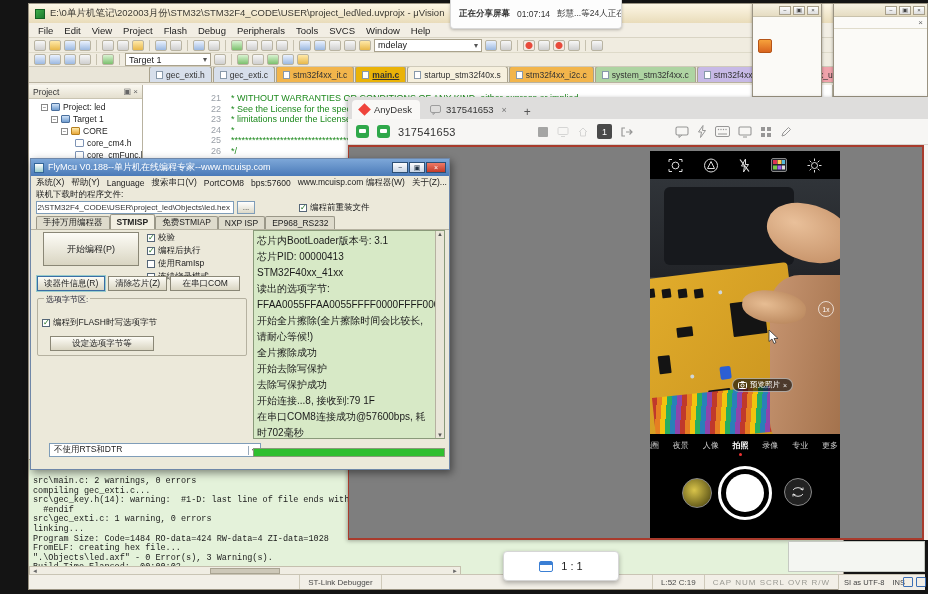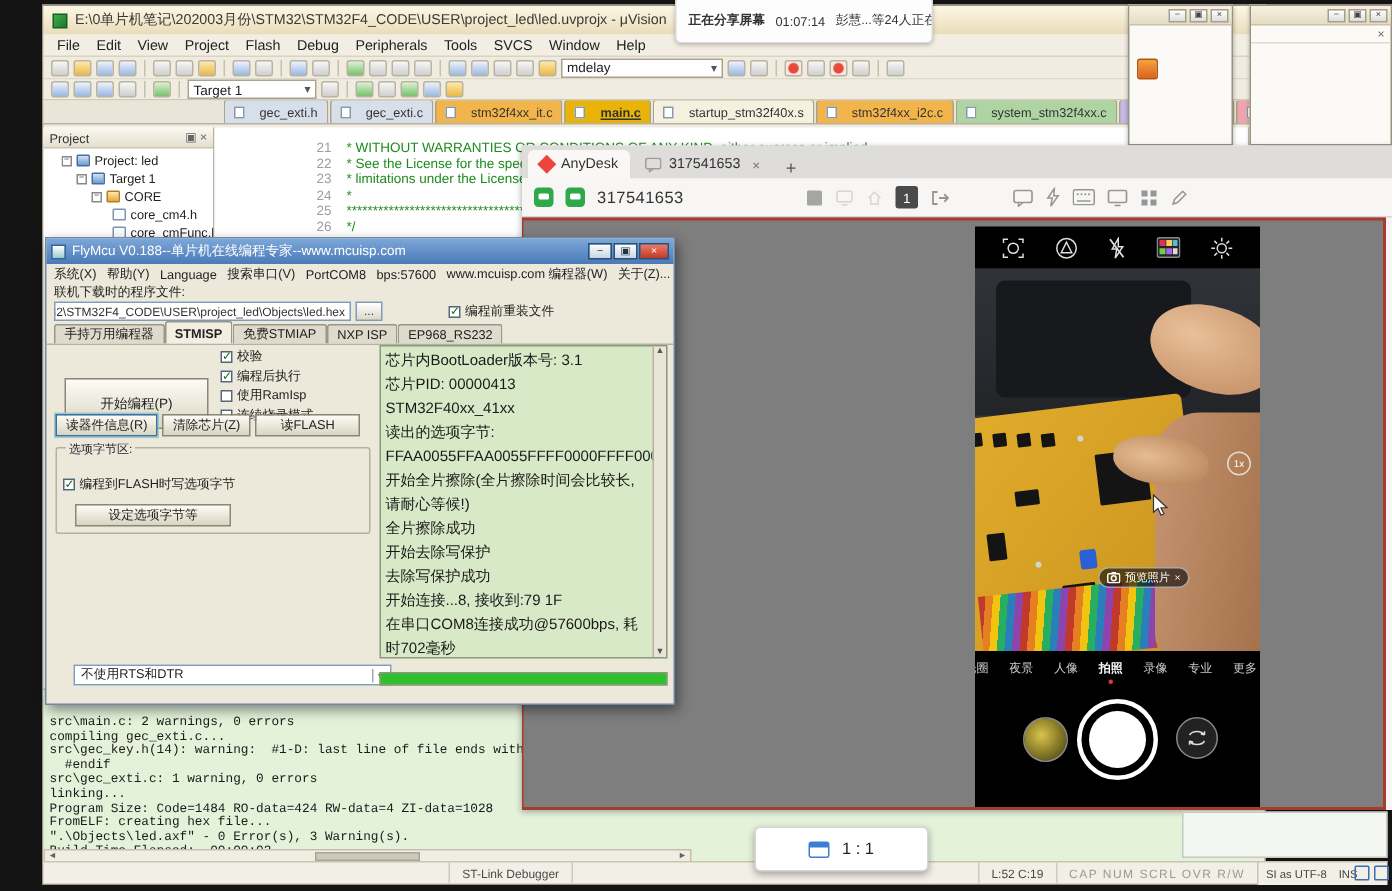--- a/index.html
+++ b/index.html
@@ -23,21 +23,21 @@
 .ti-r{background:radial-gradient(circle at 50% 50%,#e84a3a 0 3px,#f4e9e2 4px)}
 .ti-k{background:linear-gradient(#f7f7f7,#cfcfcf)}
 .tsep{width:1px;height:11px;background:#c6c1af;margin:0 2px;flex:0 0 auto}
 .combo{height:13px;background:#fff;border:1px solid #a9a28d;display:flex;align-items:center;font-size:9px;color:#222;padding:0 3px;position:relative}
 .combo::after{content:"▾";font-size:8px;color:#555;margin-left:auto;padding-left:4px}
 .combo.find{width:108px}
 .combo.target{width:86px}
 
 
 .uv-tabs{height:16px;display:flex;align-items:flex-end;padding:0 2px 0 120px;background:#e9e5d8;border-bottom:1px solid #b8b2a0;overflow:hidden}
-.etab{height:16px;display:flex;align-items:center;gap:10px;font-size:8.5px;color:#333;padding:0 6px;border:1px solid #a9a28d;border-bottom:none;border-radius:3px 3px 0 0;margin-right:1px;white-space:nowrap}
+.etab{height:16px;display:flex;align-items:center;gap:3px;font-size:8.5px;color:#333;padding:0 6px;border:1px solid #a9a28d;border-bottom:none;border-radius:3px 3px 0 0;margin-right:1px;white-space:nowrap}
 .etab .fico{width:7px;height:8px;background:#fff;border:1px solid #8899aa;flex:0 0 auto}
 .t-blue{background:#d7dfeb}.t-orange{background:#f2b54b}.t-green{background:#aed4a2}.t-purple{background:#c7b9e6}.t-pink{background:#f0a3ab}.t-cream{background:#f6f0de}
 .t-active{background:#eab308;font-weight:bold;text-decoration:underline}
 
 
 .uv-proj{left:0;top:81px;width:114px;height:380px;background:#fff;border-right:1px solid #b8b2a0;position:absolute;font-size:8.5px;color:#222}
 .uv-proj-h{height:14px;background:linear-gradient(#faf8f0,#e4dfcf);border-bottom:1px solid #c9c4b2;display:flex;align-items:center;padding:0 4px;font-size:8.5px;color:#333}
 .uv-proj-h .pin{margin-left:auto;font-size:8px;color:#666}
 .trow{display:flex;align-items:center;gap:3px;height:12px;white-space:nowrap;overflow:hidden}
 .texp{width:7px;height:7px;border:1px solid #888;background:#fff;font-size:6px;line-height:5px;text-align:center;color:#333;flex:0 0 auto}
@@ -135,21 +135,21 @@
 .fm-pathrow{height:15px;display:flex;align-items:center;gap:3px;padding:0 5px}
 .fm-path{width:198px;height:13px;background:#fff;border:1px solid #7f9db9;font-size:8px;color:#333;padding:0 3px;white-space:nowrap;overflow:hidden;direction:rtl}
 .fm-browse{width:18px;height:13px;border:1px solid #7f9db9;background:linear-gradient(#fff,#dcd9c8);font-size:8px;line-height:11px;text-align:center;color:#333}
 .cbrow{display:flex;align-items:center;gap:3px;font-size:8.5px;color:#222;white-space:nowrap}
 .cb{width:8px;height:8px;border:1px solid #567;background:#fff;flex:0 0 auto;position:relative}
 .cb.on::after{content:"✓";position:absolute;left:0px;top:-2px;font-size:8px;color:#1a6e1a}
 .fm-tabs{height:15px;display:flex;align-items:flex-end;padding:0 5px;border-bottom:1px solid #b5b1a0}
 .fm-tab{height:13px;font-size:8.5px;color:#222;padding:0 6px;border:1px solid #9a9788;border-bottom:none;border-radius:2px 2px 0 0;background:#dedbcc;display:flex;align-items:center;white-space:nowrap}
 .fm-tab.active{background:#f2efe2;height:15px;font-weight:bold}
 .fm-body{position:absolute;left:4px;top:71px;right:4px;bottom:4px}
-.fm-startbtn{position:absolute;left:8px;top:22px;width:96px;height:34px;border:1px solid #8a8776;background:linear-gradient(#fdfcf6,#d9d5c2);font-size:9px;color:#222;display:flex;align-items:center;justify-content:center}
+.fm-startbtn{position:absolute;left:8px;top:2px;width:96px;height:34px;border:1px solid #8a8776;background:linear-gradient(#fdfcf6,#d9d5c2);font-size:9px;color:#222;display:flex;align-items:center;justify-content:center}
 .fm-checkcol{position:absolute;left:112px;top:2px;display:flex;flex-direction:column;gap:1px}
 .fm-row3{position:absolute;left:2px;top:46px;display:flex;gap:3px}
 .fm-sbtn{height:15px;border:1px solid #8a8776;background:linear-gradient(#fdfcf6,#d9d5c2);font-size:8.5px;color:#222;display:flex;align-items:center;justify-content:center;padding:0 6px}
 .fm-sbtn.hl{border:1px solid #3a6ea5;box-shadow:0 0 0 1px #9cc}
 .fm-group{position:absolute;left:2px;top:68px;width:210px;height:58px;border:1px solid #b5b1a0;border-radius:2px;padding:12px 4px}
 .fm-group .gt{position:absolute;left:6px;top:-5px;background:#ece9da;font-size:8px;color:#223;padding:0 2px}
 .fm-rts{position:absolute;left:14px;bottom:8px;width:212px;height:14px;background:#fff;border:1px solid #7f9db9;font-size:8.5px;color:#222;display:flex;align-items:center;padding:0 4px}
 .fm-rts::after{content:"▾";margin-left:auto;font-size:8px;color:#444;border-left:1px solid #9ab;padding-left:3px}
 .fm-log{position:absolute;left:218px;top:0;right:0;bottom:26px;background:#d7e9c6;border:1px solid #8a9a7a;overflow:hidden}
 .fm-log pre{font-family:"Liberation Sans",sans-serif;font-size:10px;line-height:16px;color:#1a1a1a;white-space:pre-wrap;padding:2px 10px 2px 3px}
@@ -614,21 +614,21 @@
             <span>使用RamIsp</span>
           </span>
         <span class="cbrow">
             <span class="cb"></span>
             <span>连续烧录模式</span>
           </span>
       </div>
       <div class="fm-row3">
         <span class="fm-sbtn hl">读器件信息(R)</span>
         <span class="fm-sbtn">清除芯片(Z)</span>
-        <span class="fm-sbtn" style="width:70px">读FLASH</span>
+        <span class="fm-sbtn" style="width:70px">在串口COM</span>
       </div>
       <div class="fm-group">
         <span class="gt">选项字节区:</span>
         <span class="cbrow" style="margin-top:6px">
             <span class="cb on"></span>
             <span>编程到FLASH时写选项字节</span>
           </span>
         <span class="fm-sbtn" style="width:104px;margin:7px 0 0 8px">设定选项字节等</span>
       </div>
       <div class="fm-rts">

